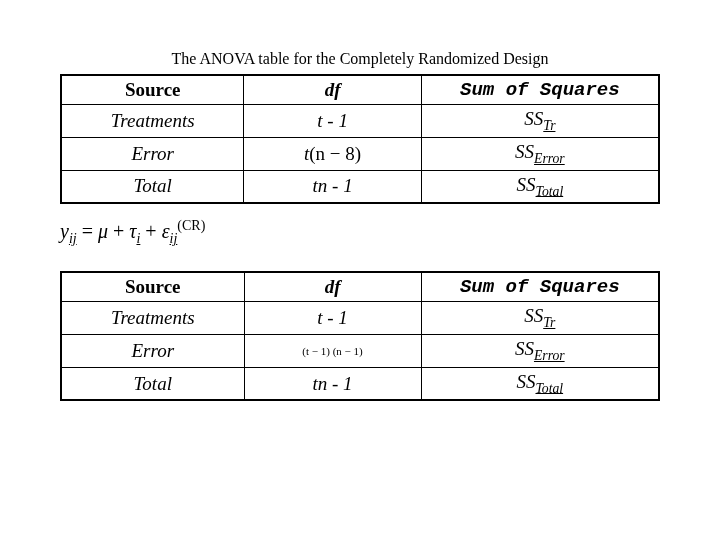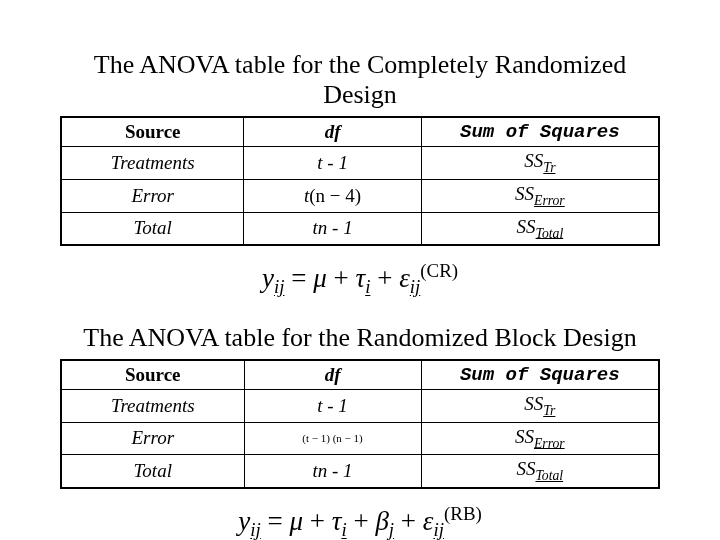--- a/index.html
+++ b/index.html
@@ -8,21 +8,21 @@
     width: 720px;
     height: 540px;
     font-family: "Times New Roman", Times, serif;
     background: #fff;
     color: #000;
   }
   .page {
     padding: 50px 60px 20px 60px;
   }
   .heading {
-    font-size: 26px;
+    font-size: 16px;
     text-align: center;
     margin: 0 0 6px 0;
   }
   table.anova {
     border-collapse: collapse;
     margin: 0 auto;
     border: 2.5px solid #000;
     font-size: 19px;
   }
   table.anova th, table.anova td {
@@ -35,22 +35,22 @@
   table.anova th {
     font-weight: bold;
   }
   .col-source { width: 140px; }
   .col-df     { width: 140px; }
   .col-ss     { width: 200px; font-family: Liberation Mono, monospace; }
   .ital { font-style: italic; }
   .bold-ital { font-style: italic; font-weight: bold; }
   sub { font-size: 0.72em; font-style: italic; text-decoration: underline; }
   .eqn {
-    text-align: center;
-    font-size: 27px;
+    text-align: left;
+    font-size: 20px;
     font-style: italic;
     margin: 14px 0 24px 0;
   }
   .eqn .rom { font-style: normal; }
   .eqn sub          { font-size: 0.70em; font-style: italic; }
   .eqn .supscript   { font-size: 0.70em; vertical-align: super; font-style: normal; }
   .smallrow td { font-size: 11px; }
 </style>
 </head>
 <body>
@@ -66,42 +66,41 @@
       <th class="col-df bold-ital">df</th>
       <th class="col-ss bold-ital">Sum of Squares</th>
     </tr>
     <tr>
       <td class="ital">Treatments</td>
       <td class="ital">t - 1</td>
       <td><span class="ital">SS</span><sub>Tr</sub></td>
     </tr>
     <tr>
       <td class="ital">Error</td>
-      <td><span class="ital">t</span><span>(n − 4)</span></td>
+      <td><span class="ital">t</span><span>(n − 8)</span></td>
       <td><span class="ital">SS</span><sub>Error</sub></td>
     </tr>
     <tr>
       <td class="ital">Total</td>
       <td class="ital">tn - 1</td>
       <td><span class="ital">SS</span><sub>Total</sub></td>
     </tr>
   </tbody>
     </table>
 
   <div class="eqn">
     <span>y</span><sub>ij</sub>
     <span class="rom"> = </span>
     <span>μ</span>
     <span class="rom"> + </span>
     <span>τ</span><sub>i</sub>
     <span class="rom"> + </span>
     <span>ε</span><sub>ij</sub><span class="supscript">(CR)</span>
   </div>
 
-  <div class="heading">The ANOVA table for the Randomized Block Design</div>
 
   <table class="anova">
     <tbody>
         <tr>
       <th class="col-source">Source</th>
       <th class="col-df bold-ital">df</th>
       <th class="col-ss bold-ital">Sum of Squares</th>
     </tr>
     <tr>
       <td class="ital">Treatments</td>
@@ -114,25 +113,14 @@
       <td style="font-size:19px"><span class="ital">SS</span><sub>Error</sub></td>
     </tr>
     <tr>
       <td class="ital">Total</td>
       <td class="ital">tn - 1</td>
       <td><span class="ital">SS</span><sub>Total</sub></td>
     </tr>
   </tbody>
     </table>
 
-  <div class="eqn">
-    <span>y</span><sub>ij</sub>
-    <span class="rom"> = </span>
-    <span>μ</span>
-    <span class="rom"> + </span>
-    <span>τ</span><sub>i</sub>
-    <span class="rom"> + </span>
-    <span>β</span><sub>j</sub>
-    <span class="rom"> + </span>
-    <span>ε</span><sub>ij</sub><span class="supscript">(RB)</span>
-  </div>
 
 </div>
 
 </body></html>

